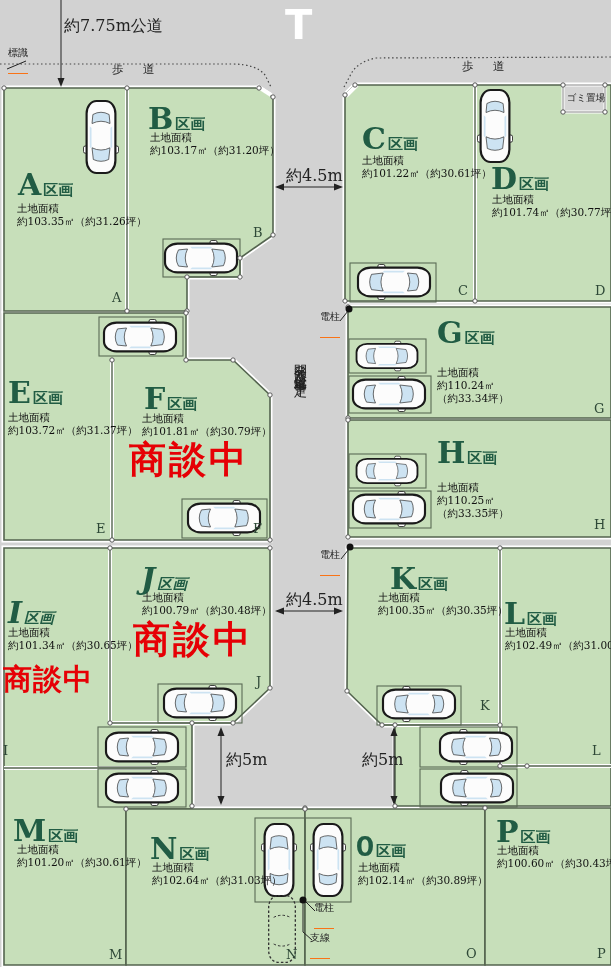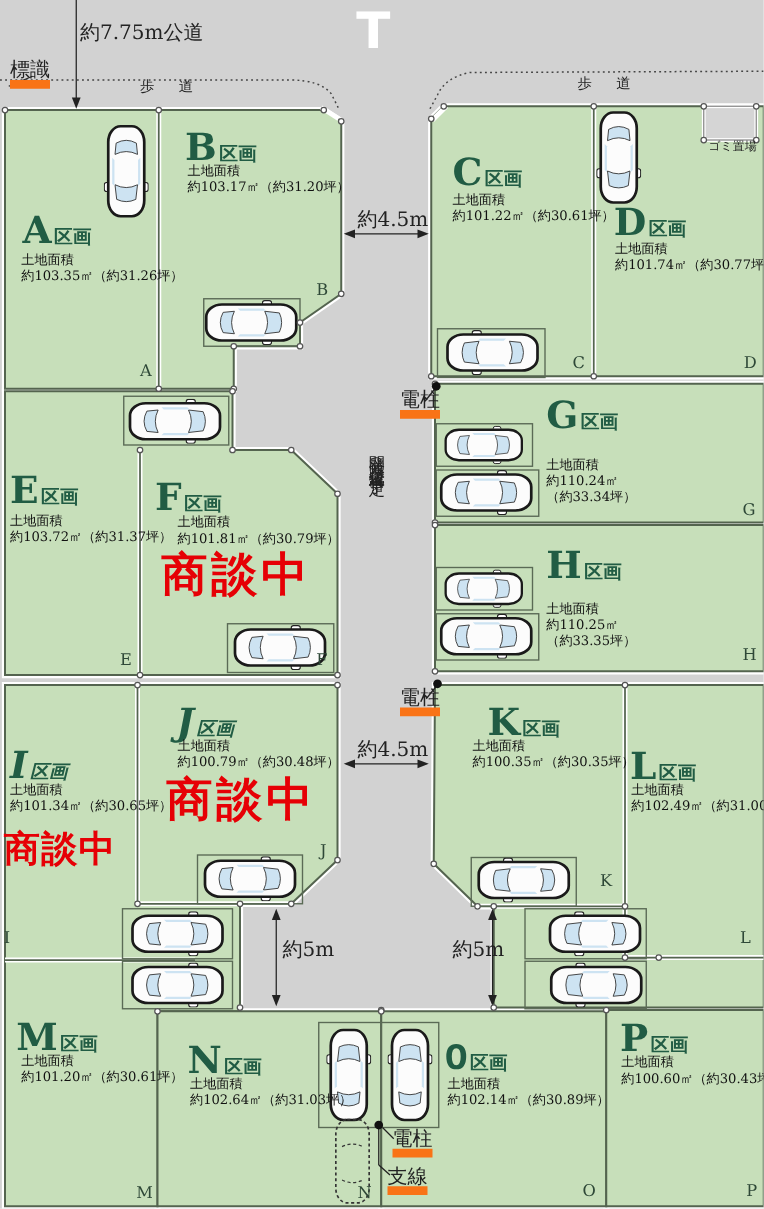--- a/index.html
+++ b/index.html
@@ -19,27 +19,27 @@
   .curb{stroke:#fff;stroke-width:4;}
   .lot-name{position:absolute;color:#215c44;white-space:nowrap;line-height:1;}
   .lot-name .big{font-size:30px;font-weight:600;}
   .lot-name .small{font-size:15px;font-weight:600;margin-left:2px;}
   .area{position:absolute;font-size:10.5px;color:#111;line-height:1.25;white-space:nowrap;}
   .status{position:absolute;color:#e60005;font-weight:bold;letter-spacing:3px;
     white-space:nowrap;line-height:1;font-size:37px;}
   .status.sm{font-size:29px;letter-spacing:1px;}
   .corner{position:absolute;font-size:13px;color:#2e4837;line-height:1;}
   .lbl{position:absolute;font-size:16px;color:#222;white-space:nowrap;line-height:1;}
-  .ulbl{position:absolute;font-size:16px;color:#222;white-space:nowrap;line-height:1;
-    border-bottom:7px solid #f97316;padding-bottom:0;}
+  .ulbl{position:absolute;font-size:10px;color:#222;white-space:nowrap;line-height:1;
+    border-bottom:1px solid #f97316;padding-bottom:15px;}
   .vert{writing-mode:vertical-rl;letter-spacing:2px;font-size:13px;color:#222;}
   .tmark{position:absolute;left:285px;top:5px;font-family:"DejaVu Sans","Liberation Sans",sans-serif;
     font-weight:800;font-size:40px;color:#ffffff;line-height:1;}
   .gbox{position:absolute;left:563px;top:85px;width:46px;height:27px;display:flex;
-    align-items:center;justify-content:center;font-size:9.5px;color:#222;margin-top:19px;}
+    align-items:center;justify-content:center;font-size:9.5px;color:#222;}
   .sidewalk{letter-spacing:4px;font-size:11.5px;}
 </style>
 </head>
 <body>
 
 <div id="canvas">
 
   <svg class="base" width="611" height="967" viewBox="0 0 611 967">
     <defs>
       <symbol id="car" viewBox="0 0 40 84">
@@ -252,21 +252,21 @@
   <div class="ulbl" style="left:320px;top:550px;">電柱</div>
   <div class="ulbl" style="left:314px;top:903px;">電柱</div>
   <div class="ulbl" style="left:310px;top:933px;">支線</div>
   <div class="gbox">ゴミ置場</div>
 
   <div class="lot-name" style="left:18px;top:170px;"><span class="big">A</span><span class="small">区画</span></div>
   <div class="lot-name" style="left:148px;top:104px;"><span class="big">B</span><span class="small">区画</span></div>
   <div class="lot-name" style="left:362px;top:124px;"><span class="big">C</span><span class="small">区画</span></div>
   <div class="lot-name" style="left:491px;top:164px;"><span class="big">D</span><span class="small">区画</span></div>
   <div class="lot-name" style="left:8px;top:378px;"><span class="big">E</span><span class="small">区画</span></div>
-  <div class="lot-name" style="left:124px;top:384px;text-align:center;"><span class="big">F</span><span class="small">区画</span></div>
+  <div class="lot-name" style="left:144px;top:384px;text-align:center;"><span class="big">F</span><span class="small">区画</span></div>
   <div class="lot-name" style="left:437px;top:318px;"><span class="big">G</span><span class="small">区画</span></div>
   <div class="lot-name" style="left:437px;top:438px;"><span class="big">H</span><span class="small">区画</span></div>
   <div class="lot-name" style="left:8px;top:598px;font-style:italic;"><span class="big">I</span><span class="small">区画</span></div>
   <div class="lot-name" style="left:141px;top:564px;font-style:italic;"><span class="big">J</span><span class="small">区画</span></div>
   <div class="lot-name" style="left:390px;top:564px;"><span class="big">K</span><span class="small">区画</span></div>
   <div class="lot-name" style="left:504px;top:599px;"><span class="big">L</span><span class="small">区画</span></div>
   <div class="lot-name" style="left:13px;top:816px;"><span class="big">M</span><span class="small">区画</span></div>
   <div class="lot-name" style="left:150px;top:834px;"><span class="big">N</span><span class="small">区画</span></div>
   <div class="lot-name" style="left:356px;top:833px;font-family:Liberation Mono, monospace;"><span class="big">O</span><span class="small">区画</span></div>
   <div class="lot-name" style="left:496px;top:817px;"><span class="big">P</span><span class="small">区画</span></div>

